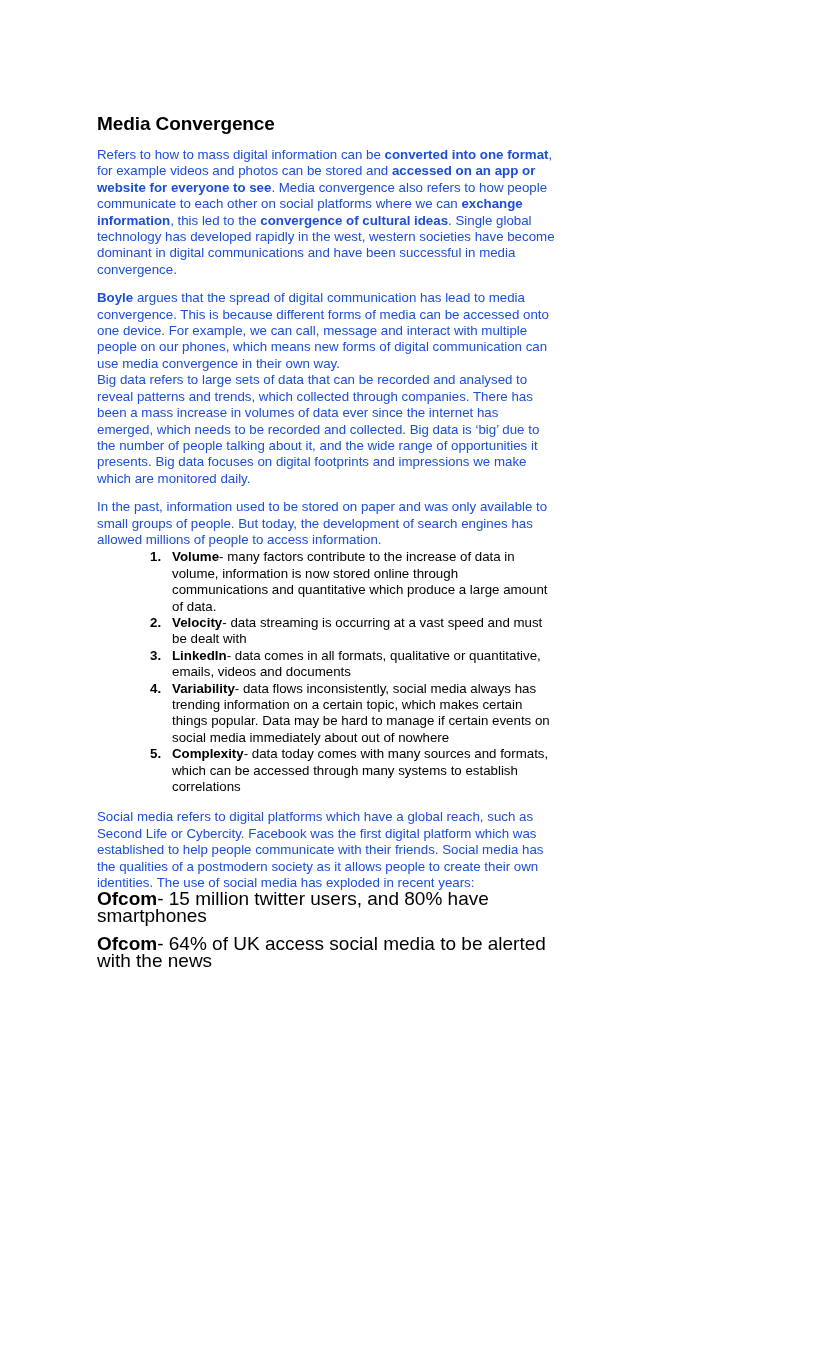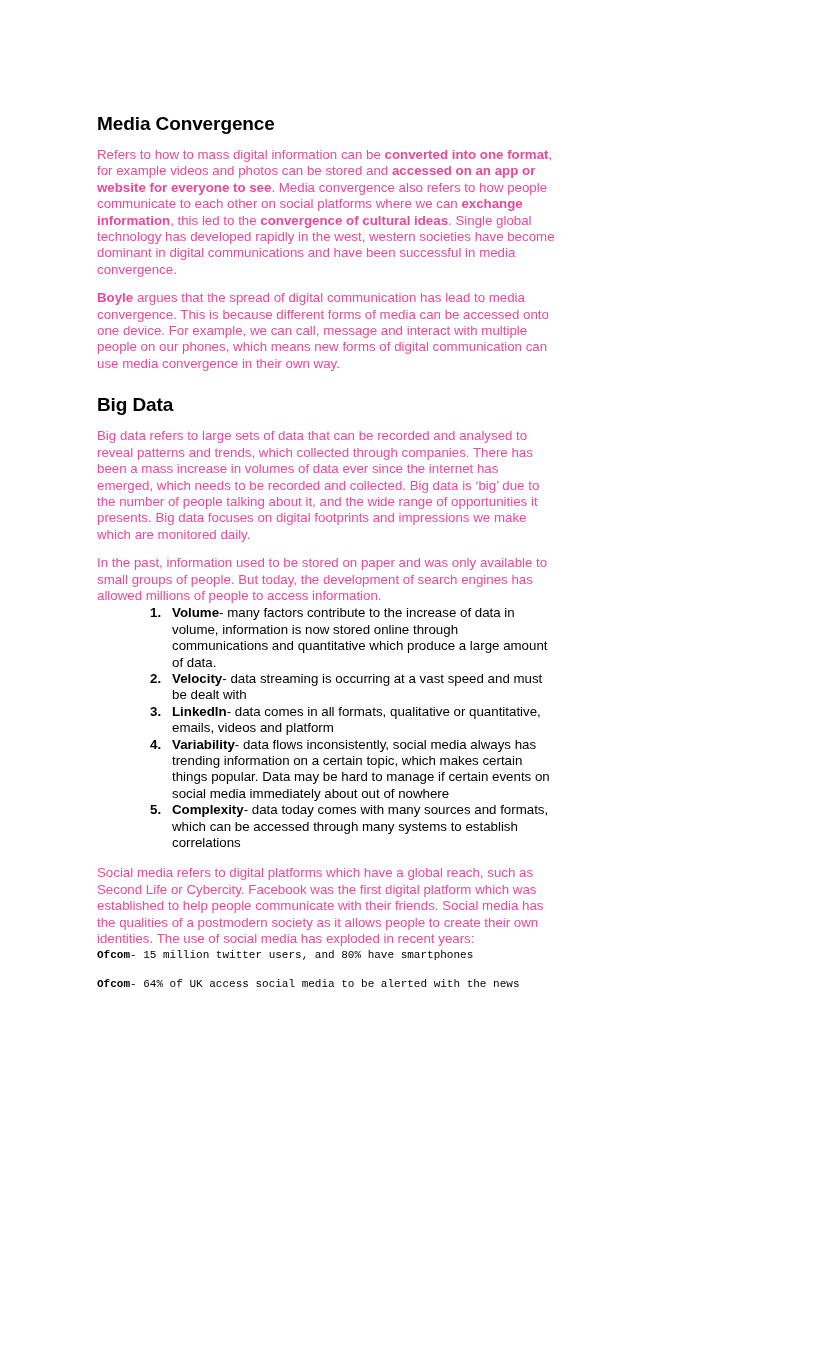--- a/index.html
+++ b/index.html
@@ -31,21 +31,21 @@
     letter-spacing: -0.1px;
     color: #000000;
   }
   .doc-heading.spaced {
     margin-top: 21px;
   }
   p.para {
     font-size: 13.3px;
     line-height: 16.4px;
     margin: 0 0 12px 0;
-    color: #ec4899;
+    color: #1d4ed8;
     text-align: left;
   }
   p.para:last-child {
     margin-bottom: 0;
   }
   .b { font-weight: bold; }
   ol.numbered {
     margin: 1px 0 14px 0;
     padding-left: 53px;
     list-style: none;
@@ -62,53 +62,51 @@
   ol.numbered > li::before {
     content: counter(numlist) ".";
     position: absolute;
     left: 0;
     top: 0;
     font-weight: bold;
     font-size: 13.3px;
     line-height: 16.4px;
   }
   .ofcom-line {
-    font-size: 11px;
+    font-size: 19px;
     line-height: 16.4px;
     margin: 0 0 12px 0;
-    font-family: Liberation Mono, monospace;
   }
   .ofcom-line:last-of-type {
     margin-bottom: 0;
   }
   .para-wrap { max-width: 627px; }
 </style>
 </head>
 <body>
 
 <div class="page">
 
   <h1 class="doc-heading">Media Convergence</h1>
 
   <div class="para-wrap">
     <p class="para"><span>Refers to how to mass digital information can be </span><span class="b">converted into one format</span><span>, for example videos and photos can be stored and </span><span class="b">accessed on an app or website for everyone to see</span><span>. Media convergence also refers to how people communicate to each other on social platforms where we can </span><span class="b">exchange information</span><span>, this led to the </span><span class="b">convergence of cultural ideas</span><span>. Single global technology has developed rapidly in the west, western societies have become dominant in digital communications and have been successful in media convergence.</span></p>
     <p class="para"><span class="b">Boyle</span><span> argues that the spread of digital communication has lead to media convergence. This is because different forms of media can be accessed onto one device. For example, we can call, message and interact with multiple people on our phones, which means new forms of digital communication can use media convergence in their own way.</span></p>
   </div>
 
-  <h1 class="doc-heading spaced">Big Data</h1>
 
   <div class="para-wrap">
     <p class="para"><span>Big data refers to large sets of data that can be recorded and analysed to reveal patterns and trends, which collected through companies. There has been a mass increase in volumes of data ever since the internet has emerged, which needs to be recorded and collected. Big data is ‘big’ due to the number of people talking about it, and the wide range of opportunities it presents. Big data focuses on digital footprints and impressions we make which are monitored daily.</span></p>
     <p class="para"><span>In the past, information used to be stored on paper and was only available to small groups of people. But today, the development of search engines has allowed millions of people to access information.</span></p>
   </div>
 
   <ol class="numbered">
       <li><span class="b">Volume</span><span>- many factors contribute to the increase of data in volume, information is now stored online through communications and quantitative which produce a large amount of data.</span></li>
       <li><span class="b">Velocity</span><span>- data streaming is occurring at a vast speed and must be dealt with</span></li>
-      <li><span class="b">LinkedIn</span><span>- data comes in all formats, qualitative or quantitative, emails, videos and platform</span></li>
+      <li><span class="b">LinkedIn</span><span>- data comes in all formats, qualitative or quantitative, emails, videos and documents</span></li>
       <li><span class="b">Variability</span><span>- data flows inconsistently, social media always has trending information on a certain topic, which makes certain things popular. Data may be hard to manage if certain events on social media immediately about out of nowhere</span></li>
       <li><span class="b">Complexity</span><span>- data today comes with many sources and formats, which can be accessed through many systems to establish correlations</span></li>
     </ol>
 
 
   <div class="para-wrap">
     <p class="para"><span>Social media refers to digital platforms which have a global reach, such as Second Life or Cybercity. Facebook was the first digital platform which was established to help people communicate with their friends. Social media has the qualities of a postmodern society as it allows people to create their own identities. The use of social media has exploded in recent years:</span></p>
   </div>
 
   <div class="para-wrap">

